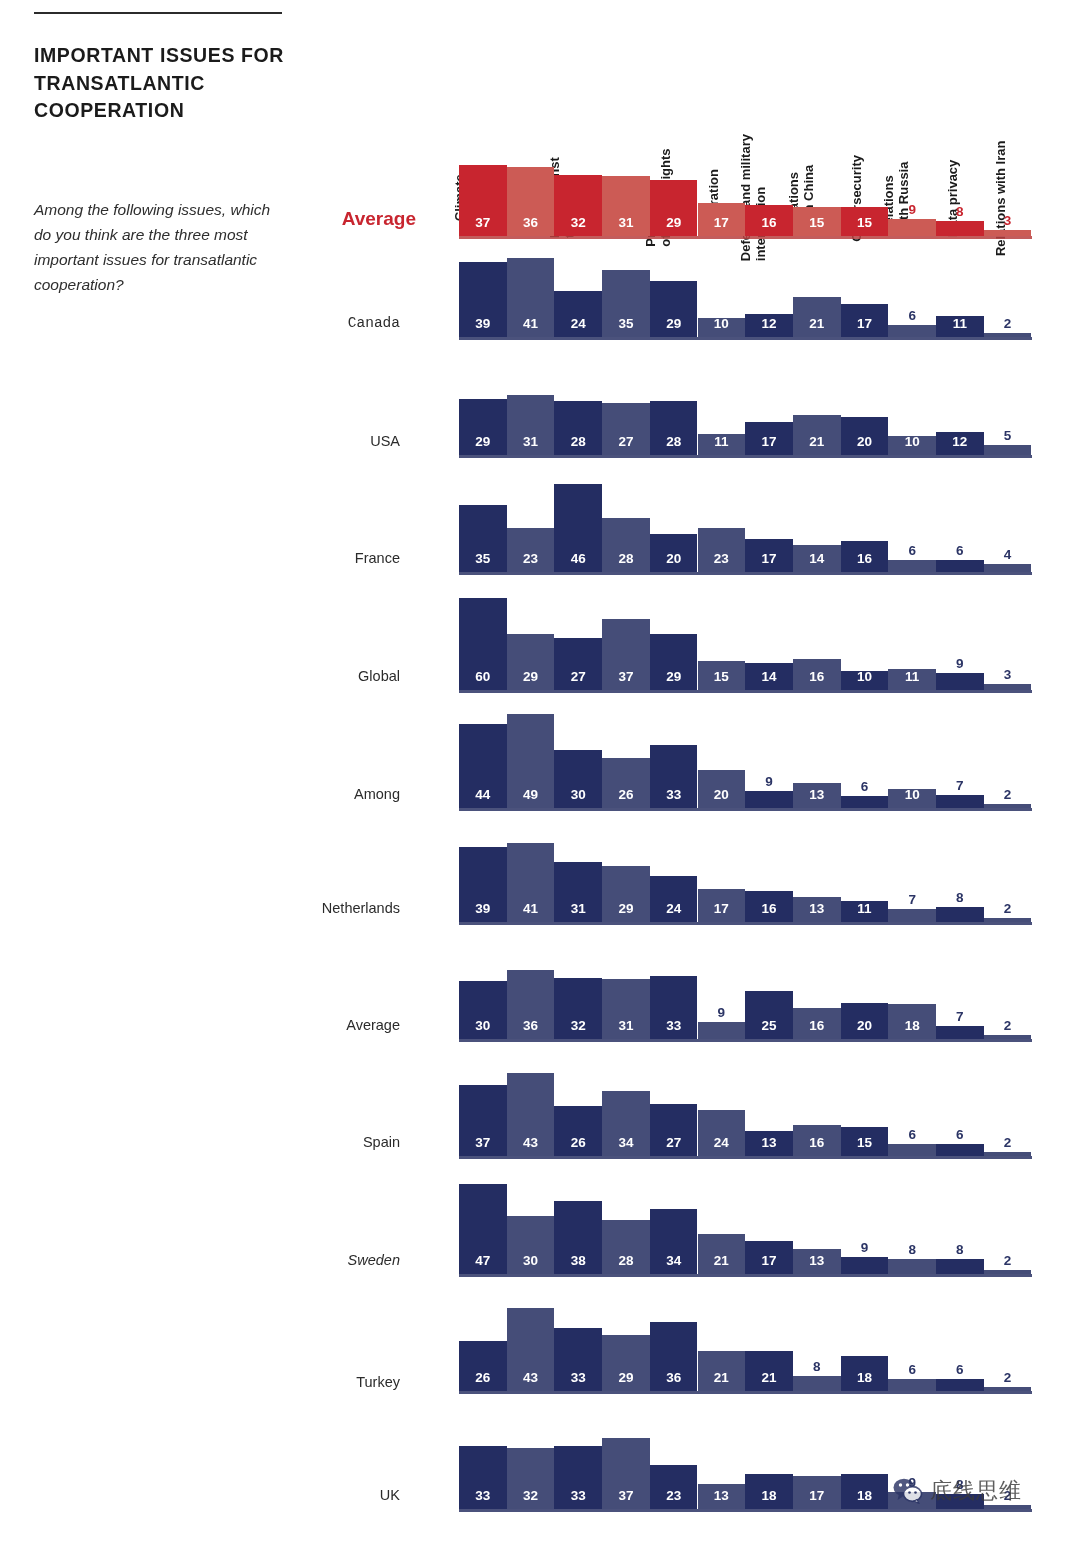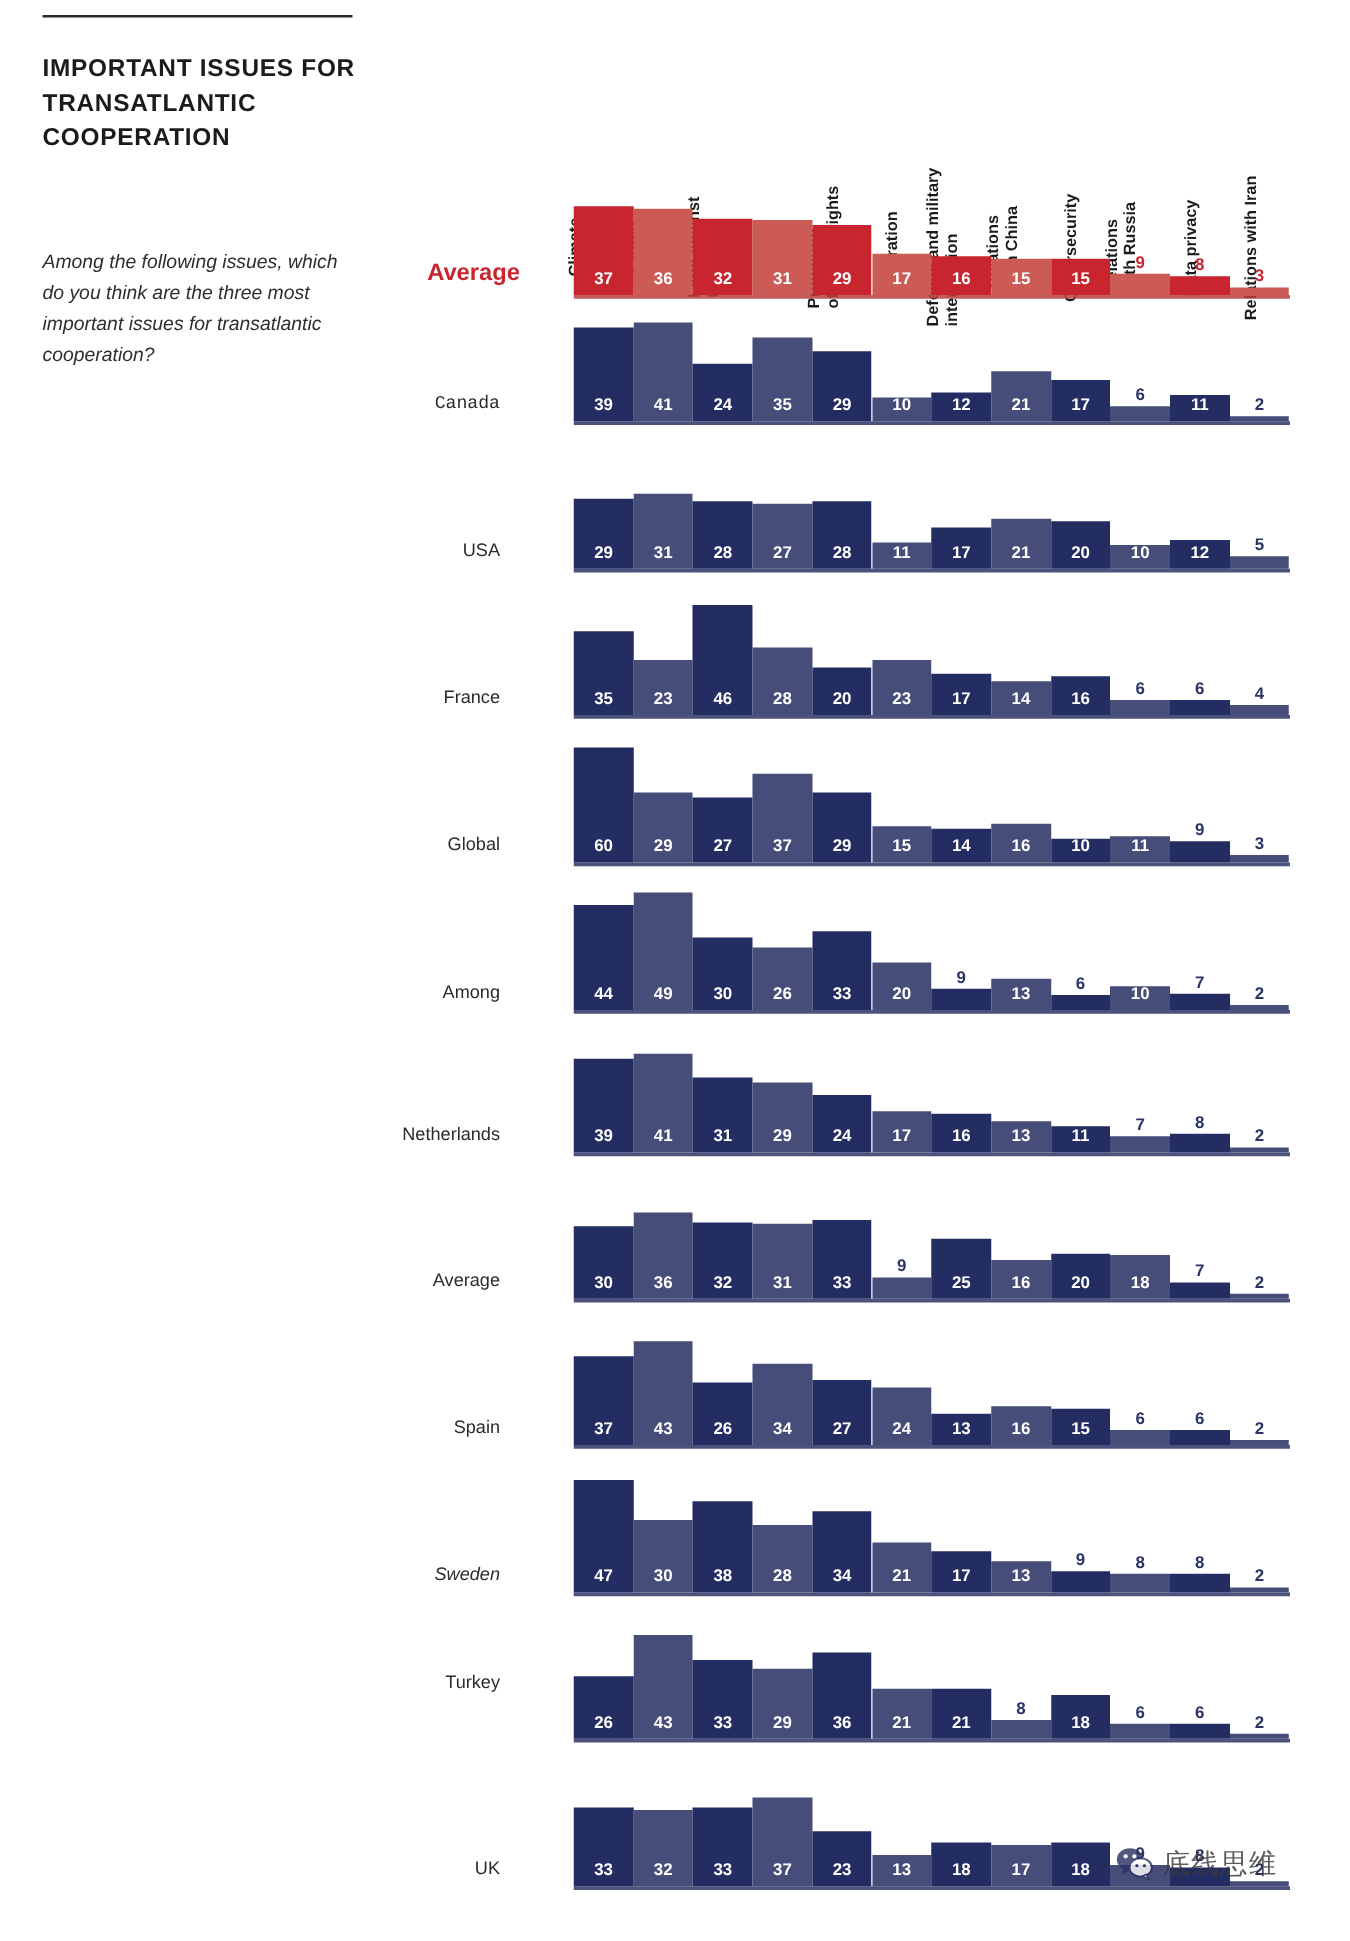--- a/index.html
+++ b/index.html
@@ -625,21 +625,21 @@
           </div>
           <div class="bar" title="Data privacy: 8" style="left: 477px; height: 15.36px; background: rgb(36, 45, 98);">
             <span class="val outside">8</span>
           </div>
           <div class="bar" title="Relations with Iran: 2" style="left: 524.7px; height: 4px; background: rgb(69, 77, 120);">
             <span class="val outside">2</span>
           </div>
         </div>
       </div>
       <div class="row" style="top: 0px; height: 0px;">
-        <div class="row-label" style="top: 1338px; padding-right: 30px;">Turkey</div>
+        <div class="row-label" style="top: 1374px; padding-right: 30px;">Turkey</div>
         <div class="baseline" style="top: 1391px;"></div>
         <div class="bars" style="top: 1071px; height: 320px;">
           <div class="bar" title="Climate change: 26" style="left: 0px; height: 49.92px; background: rgb(36, 45, 98);">
             <span class="val inside">26</span>
           </div>
           <div class="bar" title="Global health: 43" style="left: 47.7px; height: 82.56px; background: rgb(69, 77, 120);">
             <span class="val inside">43</span>
           </div>
           <div class="bar" title="Fight against terrorism: 33" style="left: 95.4px; height: 63.36px; background: rgb(36, 45, 98);">
             <span class="val inside">33</span>

